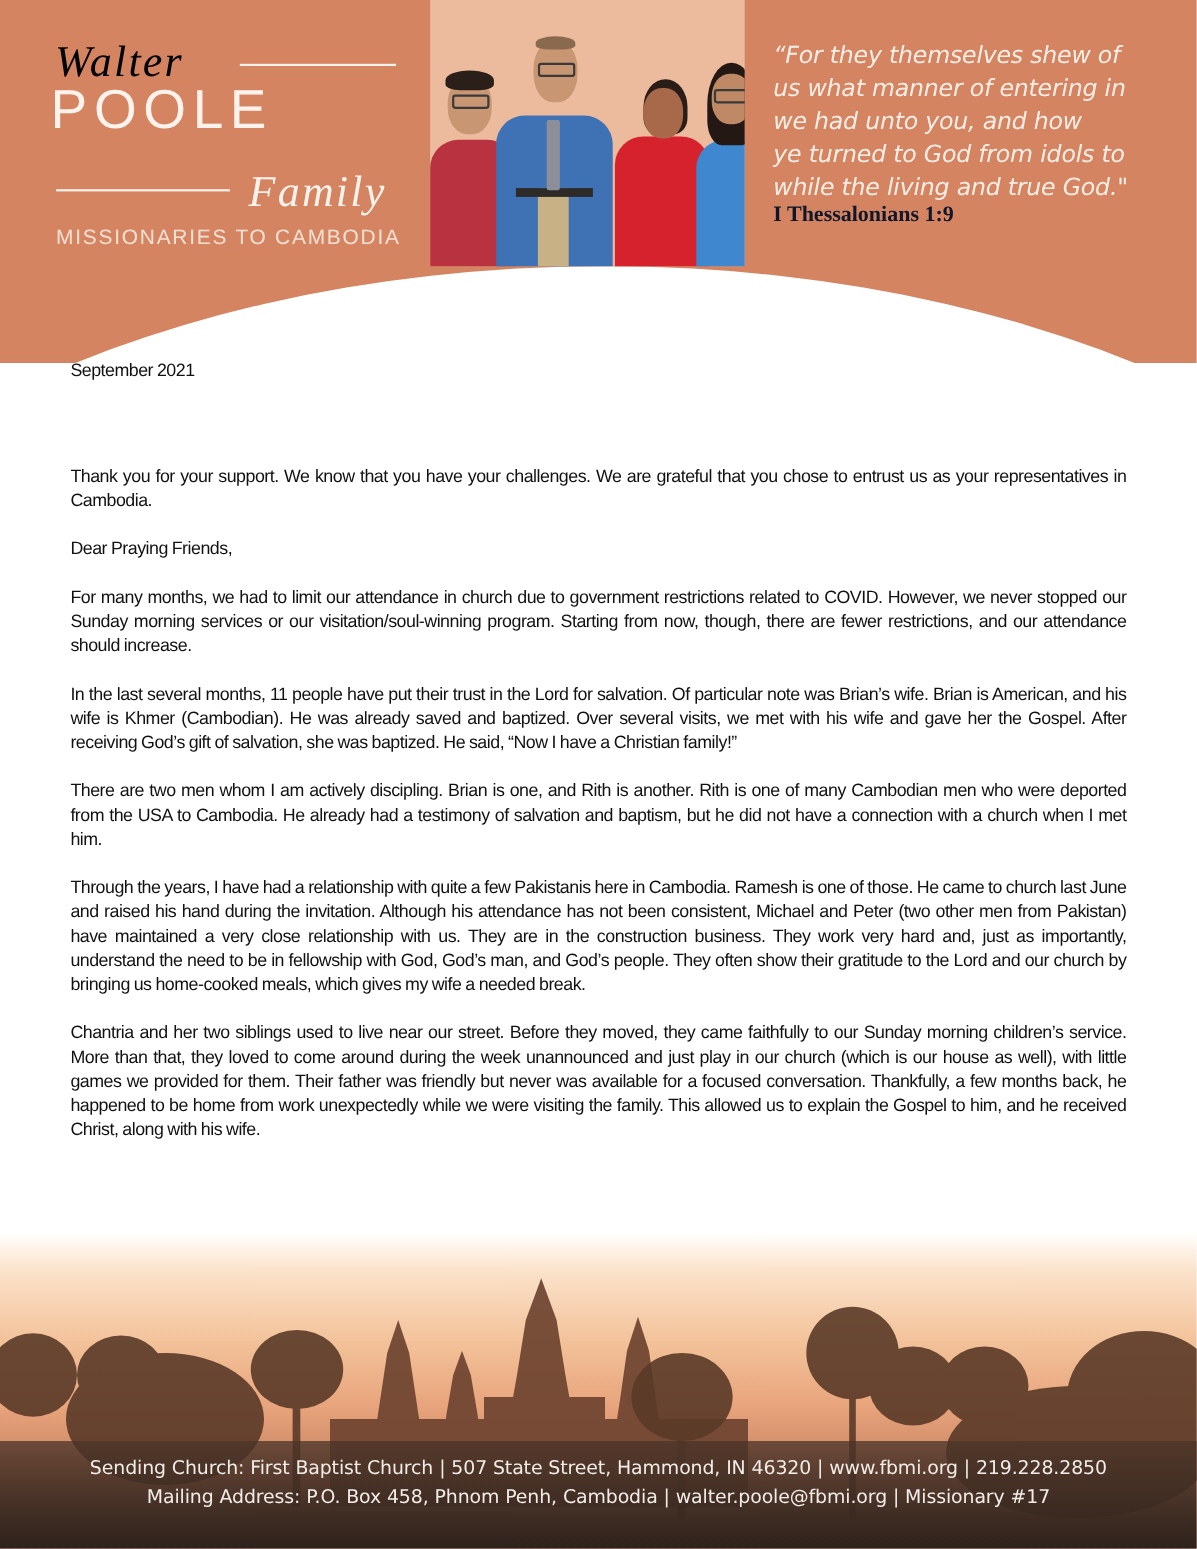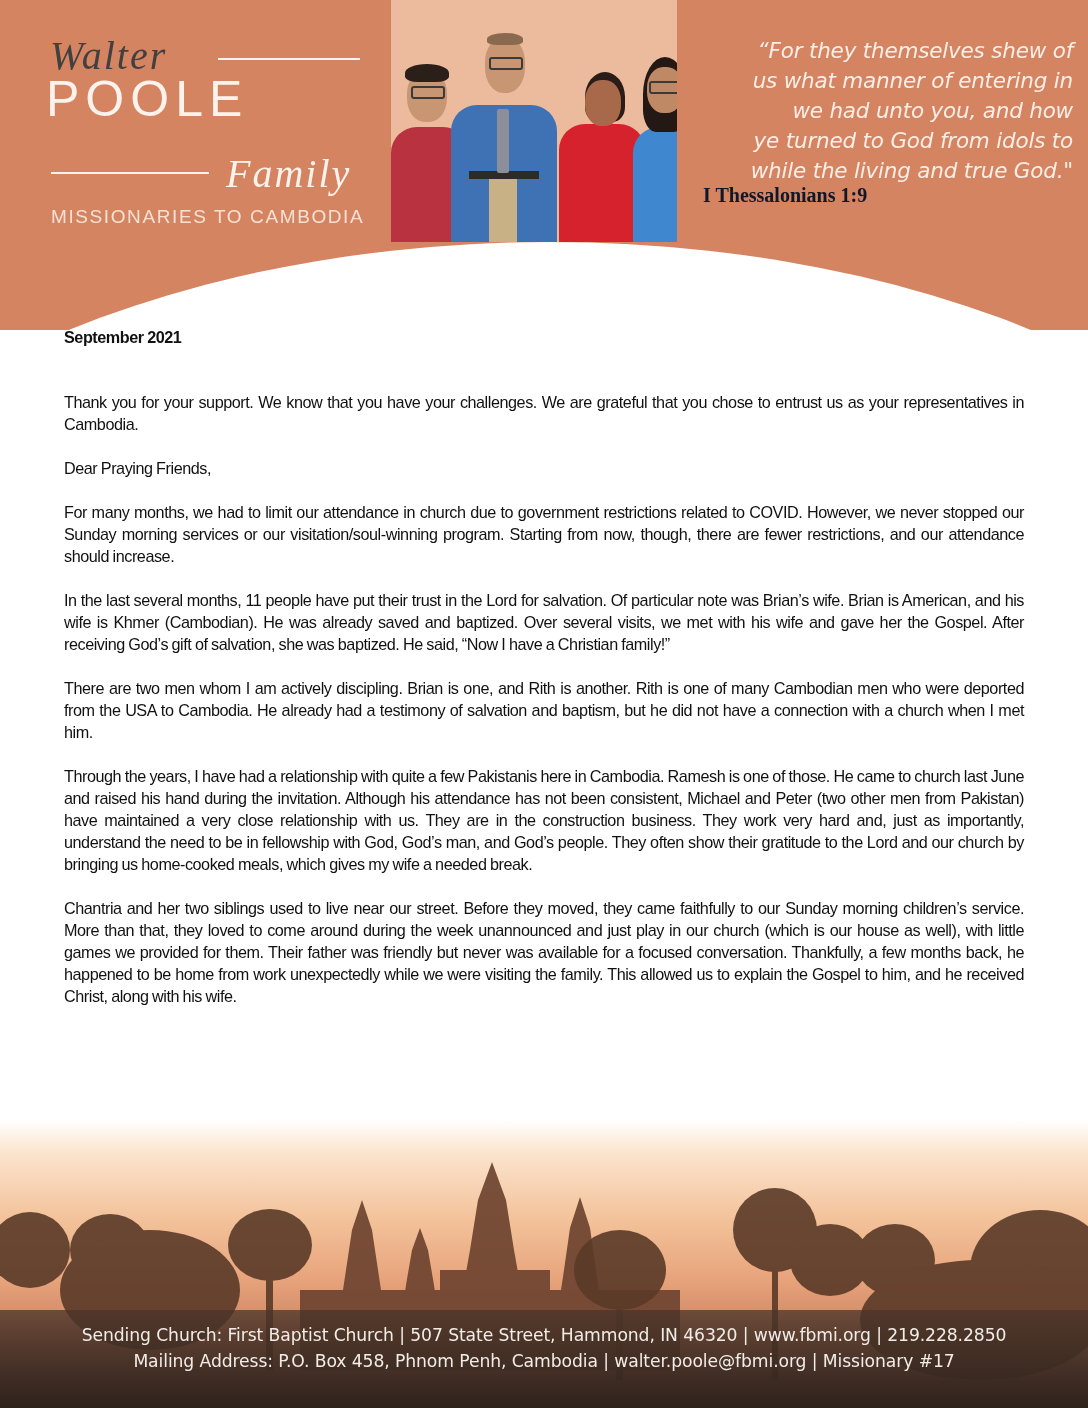--- a/index.html
+++ b/index.html
@@ -13,21 +13,21 @@
     background: #d58462;
   }
   .header-arc {
     position: absolute; left: -260px; top: 242px; width: 1620px; height: 900px;
     background: #ffffff; border-radius: 50%;
   }
   .brand { position: absolute; left: 50px; top: 32px; width: 310px; color: #fff; }
   .brand-walter {
     position: absolute; left: 0; top: 0;
     font-family: "Liberation Serif", serif; font-style: italic;
-    font-size: 40px; letter-spacing: 2px; color: #404040;
+    font-size: 40px; letter-spacing: 2px; color: #000000;
   }
   .brand-rule-top { position: absolute; left: 168px; top: 26px; width: 142px; height: 2px; background: #fdf3ec; }
   .brand-poole {
     position: absolute; left: -4px; top: 42px;
     font-family: "Liberation Sans", sans-serif; font-weight: 300;
     font-size: 50px; letter-spacing: 6px; color: #fdf3ec; line-height: 1;
     -webkit-text-stroke: 0; font-weight: normal;
   }
   .brand-rule-bottom { position: absolute; left: 1px; top: 140px; width: 158px; height: 2px; background: #fdf3ec; }
   .brand-family {
@@ -46,33 +46,33 @@
   .person { position: absolute; bottom: 0; }
   .head { position: absolute; border-radius: 45%; background: #c99673; }
   .hair { position: absolute; background: #2b1f1a; border-radius: 50% 50% 30% 30%; }
   .glasses { position: absolute; height: 9px; border: 2px solid #3a3a3a; border-radius: 3px; }
   .torso { position: absolute; border-radius: 26px 26px 0 0; }
   .quote {
     position: absolute; left: 703px; top: 36px; width: 370px;
     font-family: "DejaVu Sans", sans-serif; font-style: italic; font-weight: normal;
     font-size: 21.5px; line-height: 30px; color: #fbeee6; letter-spacing: -0.2px;
   }
-  .quote-line { display: block; white-space: nowrap; text-align: right; }
+  .quote-line { display: block; white-space: nowrap; }
   .quote-ref {
     position: absolute; left: 703px; top: 184px;
     font-family: "Liberation Serif", serif; font-weight: bold; font-size: 20px;
     color: #0f172a;
   }
   .letter {
     position: absolute; left: 64px; top: 326px; width: 960px;
     font-family: "Liberation Sans", sans-serif; font-size: 16.2px; line-height: 22px;
     color: #111; letter-spacing: -0.45px; word-spacing: -0.5px;
   }
   .letter p { margin: 0 0 22px 0; text-align: justify; }
-  .letter .date { margin-bottom: 43px; font-weight: bold; }
+  .letter .date { margin-bottom: 74px; }
   .footer {
     position: absolute; left: 0; top: 1120px; width: 1088px; height: 288px;
     background: linear-gradient(to bottom, rgba(255,255,255,1) 0%, #fbe3cc 12%, #f3c39b 34%, #e8a47c 55%, #c88262 75%, #8a5a44 100%);
   }
   .footer svg { position: absolute; left: 0; top: 0; }
   .footer-lines {
     position: absolute; left: 0; width: 1088px; top: 202px; text-align: center;
     font-family: "DejaVu Sans", sans-serif; font-size: 17.2px; line-height: 26px;
     color: #f2ece7; letter-spacing: -0.1px;
   }

